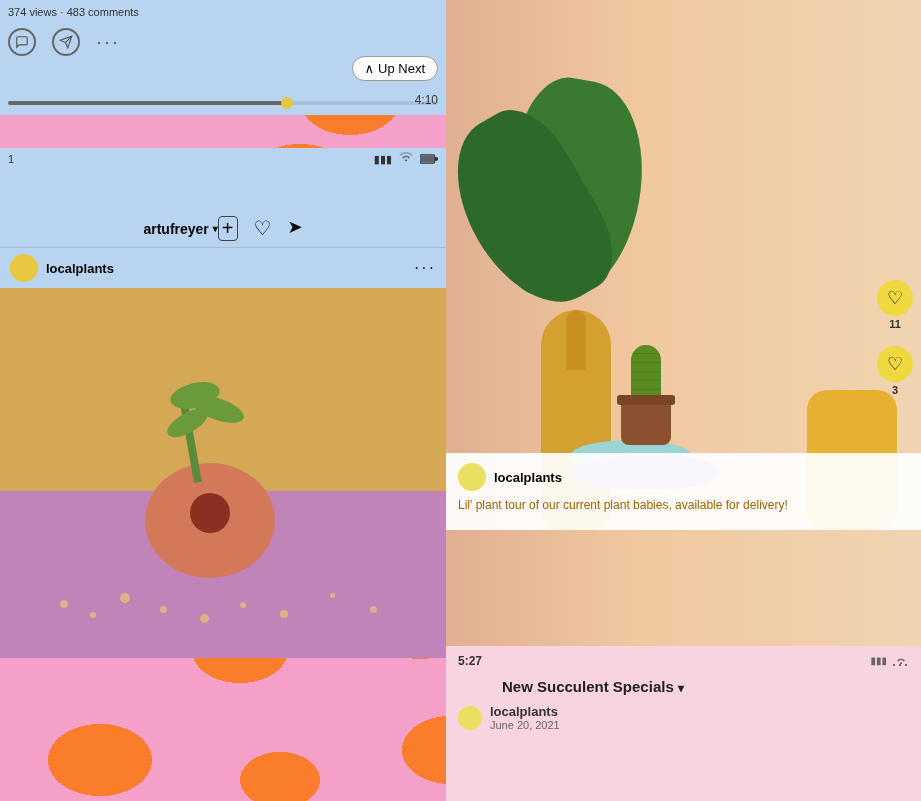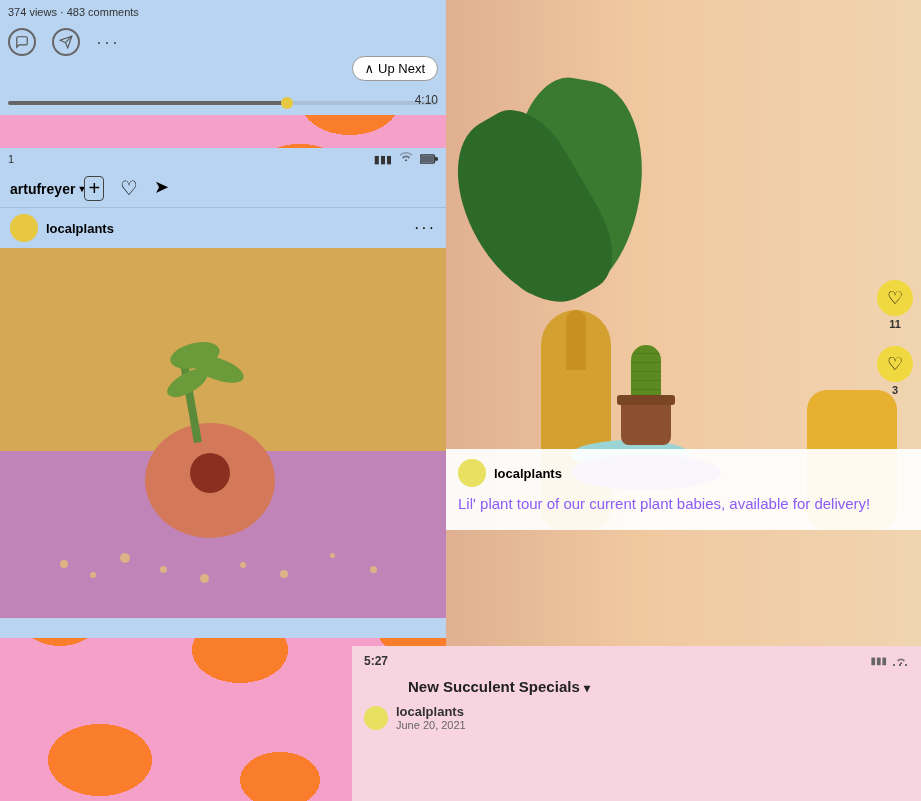--- a/index.html
+++ b/index.html
@@ -170,23 +170,24 @@
       display: flex;
       justify-content: space-between;
       align-items: center;
       padding: 4px 8px;
       font-size: 11px;
       color: #333;
     }
     .insta-header {
       display: flex;
       align-items: center;
-      justify-content: flex-start;
+      justify-content: center;
       padding: 6px 10px;
       border-bottom: 1px solid rgba(0,0,0,0.1);
+      margin-top: 40px;
     }
     .insta-username {
       font-size: 14px;
       font-weight: 600;
       display: flex;
       align-items: center;
       gap: 4px;
     }
     .insta-header-icons {
       display: flex;
@@ -466,22 +467,22 @@
       padding: 10px 12px;
       z-index: 5;
     }
     .insta-overlay-user {
       display: flex;
       align-items: center;
       gap: 8px;
       margin-bottom: 6px;
     }
     .insta-overlay-caption {
-      font-size: 15px;
-      color: #8b5cf6;
+      font-size: 12px;
+      color: #a16207;
       margin-bottom: 6px;
       line-height: 1.4;
     }
     .insta-overlay-meta {
       display: flex;
       gap: 16px;
       font-size: 11px;
       color: #666;
       align-items: center;
     }
@@ -510,21 +511,21 @@
     .nav-icon {
       font-size: 22px;
       color: #444;
     }
 
     
     .bottom-video-card {
       position: absolute;
       bottom: 0;
       right: 0;
-      width: 569px;
+      width: 475px;
       height: 155px;
       background: #f8d4e0;
       z-index: 6;
     }
     .bottom-video-header {
       display: flex;
       align-items: center;
       justify-content: space-between;
       padding: 8px 12px;
     }

